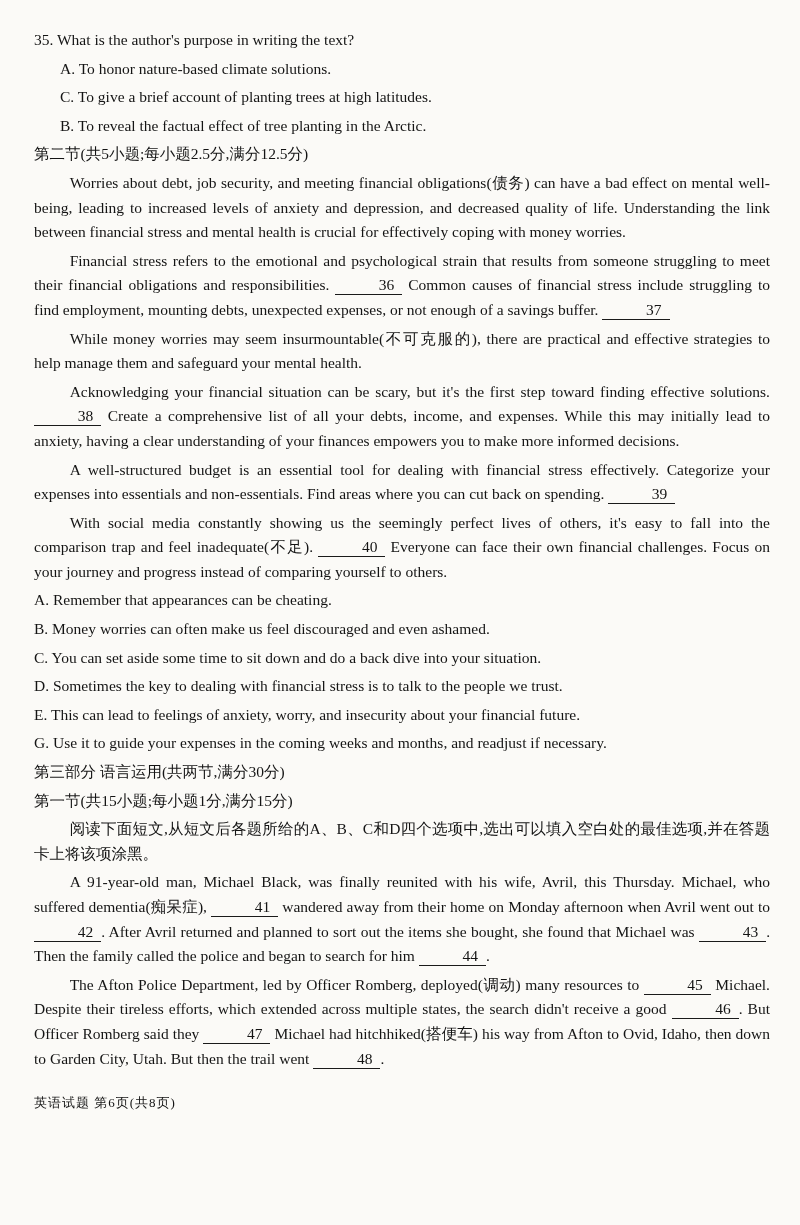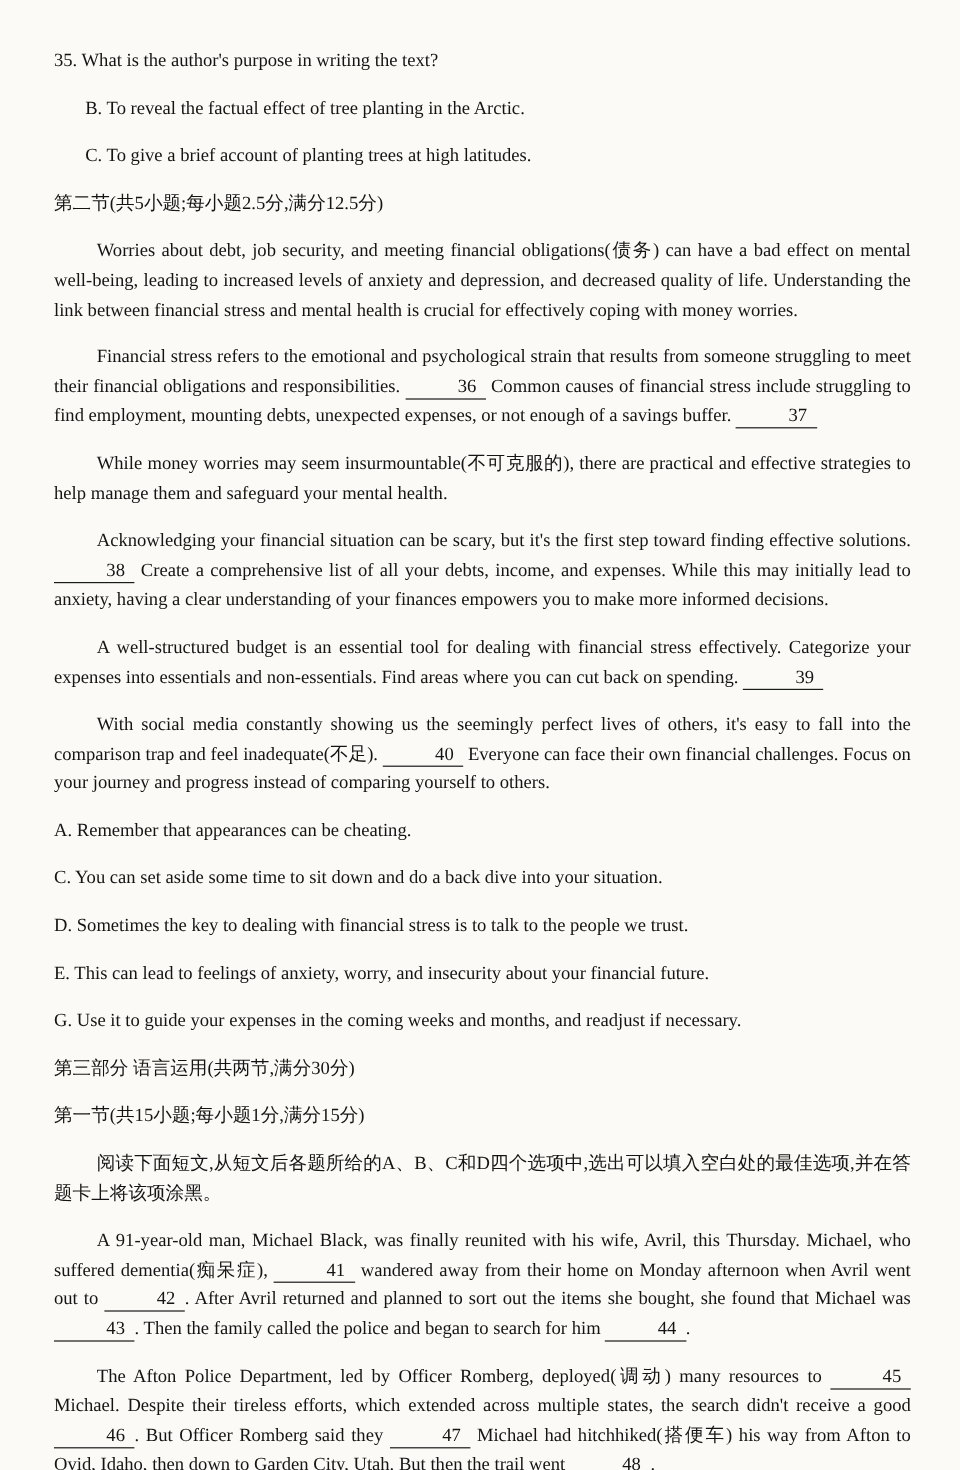--- a/index.html
+++ b/index.html
@@ -8,21 +8,21 @@
     width:800px;
     min-height:1225px;
     margin:0 auto;
     background:#fbfaf7;
     color:#141414;
     font-family:"Liberation Serif","DejaVu Serif",serif;
     font-size:15.5px;
     line-height:24.6px;
     padding:24px 26px 14px 30px;
   }
-  p{margin:15px;}
+  p{margin:4px;}
   .just{text-align:justify;}
   .indent{text-indent:2.3em;}
   .opt-35{padding-left:26px;}
   .bold{font-weight:400;}
   .blank{
     display:inline-block;
     min-width:34px;
     padding:0 8px;
     text-align:right;
     border-bottom:1.4px solid #1a1a1a;
@@ -34,35 +34,37 @@
     letter-spacing:1px;
   }
 </style>
 </head>
 <body>
 
 <main class="page">
 
   <section>
     <p class="just">35. What is the author's purpose in writing the text?</p>
+    <p class="opt-35">A. To honor nature-based climate solutions.</p>
+    <p class="opt-35">C. To give a brief account of planting trees at high latitudes.</p>
     <p class="opt-35">B. To reveal the factual effect of tree planting in the Arctic.</p>
-    <p class="opt-35">C. To give a brief account of planting trees at high latitudes.</p>
   </section>
 
   <section>
     <p class="bold">第二节(共5小题;每小题2.5分,满分12.5分)</p>
 
     <p class="just indent">Worries about debt, job security, and meeting financial obligations(债务) can have a bad effect on mental well-being, leading to increased levels of anxiety and depression, and decreased quality of life. Understanding the link between financial stress and mental health is crucial for effectively coping with money worries.</p>
     <p class="just indent">Financial stress refers to the emotional and psychological strain that results from someone struggling to meet their financial obligations and responsibilities. <span class="blank">36</span> Common causes of financial stress include struggling to find employment, mounting debts, unexpected expenses, or not enough of a savings buffer. <span class="blank">37</span></p>
     <p class="just indent">While money worries may seem insurmountable(不可克服的), there are practical and effective strategies to help manage them and safeguard your mental health.</p>
     <p class="just indent">Acknowledging your financial situation can be scary, but it's the first step toward finding effective solutions. <span class="blank">38</span> Create a comprehensive list of all your debts, income, and expenses. While this may initially lead to anxiety, having a clear understanding of your finances empowers you to make more informed decisions.</p>
     <p class="just indent">A well-structured budget is an essential tool for dealing with financial stress effectively. Categorize your expenses into essentials and non-essentials. Find areas where you can cut back on spending. <span class="blank">39</span></p>
     <p class="just indent">With social media constantly showing us the seemingly perfect lives of others, it's easy to fall into the comparison trap and feel inadequate(不足). <span class="blank">40</span> Everyone can face their own financial challenges. Focus on your journey and progress instead of comparing yourself to others.</p>
 
     <p class="just">A. Remember that appearances can be cheating.</p>
+    <p class="just">B. Money worries can often make us feel discouraged and even ashamed.</p>
     <p class="just">C. You can set aside some time to sit down and do a back dive into your situation.</p>
     <p class="just">D. Sometimes the key to dealing with financial stress is to talk to the people we trust.</p>
     <p class="just">E. This can lead to feelings of anxiety, worry, and insecurity about your financial future.</p>
     <p class="just">G. Use it to guide your expenses in the coming weeks and months, and readjust if necessary.</p>
   </section>
 
   <section>
     <p class="bold">第三部分  语言运用(共两节,满分30分)</p>
     <p class="bold">第一节(共15小题;每小题1分,满分15分)</p>
     <p class="just indent">阅读下面短文,从短文后各题所给的A、B、C和D四个选项中,选出可以填入空白处的最佳选项,并在答题卡上将该项涂黑。</p>

